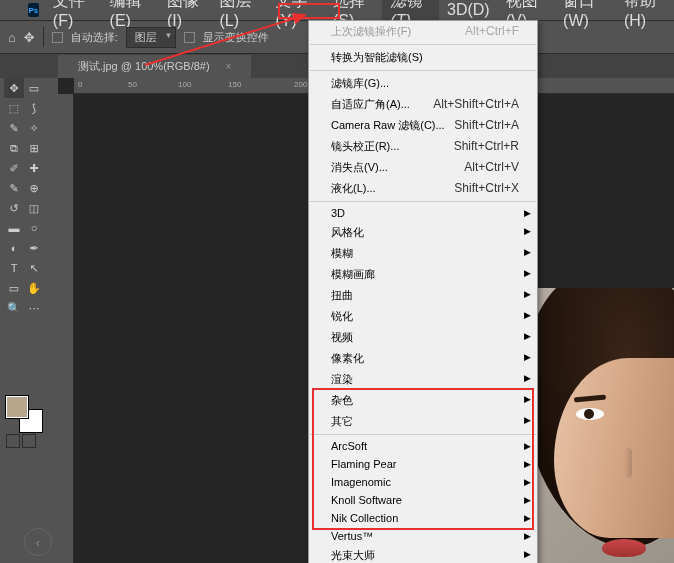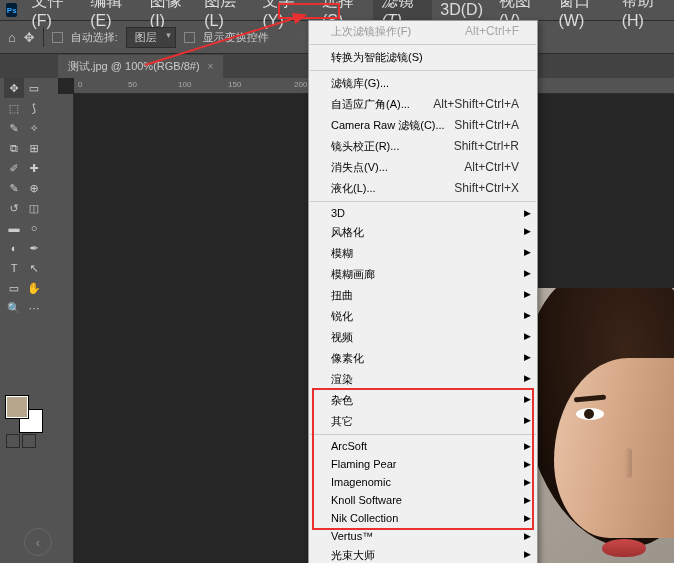--- a/index.html
+++ b/index.html
@@ -1,33 +1,33 @@
 <!DOCTYPE html>
 <html><head>
 <meta charset="utf-8">
 <style>
 * { margin: 0; padding: 0; box-sizing: border-box; font-family: "Microsoft YaHei", Arial, sans-serif; }
 body { background: #535353; width: 674px; height: 563px; overflow: hidden; position: relative; }
 
 .menubar { background: #535353; height: 20px; display: flex; align-items: center; padding-left: 6px; gap: 0; }
-.menubar .ps-icon { width: 14px; height: 14px; background: #001e36; color: #31a8ff; font-size: 8px; font-weight: bold; display: flex; align-items: center; justify-content: center; border-radius: 2px; margin-right: 6px; }
+.menubar .ps-icon { width: 14px; height: 14px; background: #001e36; color: #31a8ff; font-size: 8px; font-weight: bold; display: flex; align-items: center; justify-content: center; border-radius: 2px; margin-right: 6px; margin-left: 22px; }
 .menubar .mi { color: #ddd; font-size: 16px; padding: 2px 8px; cursor: default; }
 .menubar .mi.active { background: #444; font-style: italic; }
 
 .optbar { background: #535353; height: 34px; border-top: 1px solid #2c2c2c; border-bottom: 1px solid #2c2c2c; display: flex; align-items: center; padding-left: 8px; gap: 8px; }
 .optbar .ic { color: #ccc; font-size: 13px; }
 .optbar .chk { width: 11px; height: 11px; border: 1px solid #888; display: inline-block; vertical-align: middle; }
 .optbar .lbl { color: #ccc; font-size: 11px; }
 .optbar .dd { background: #3f3f3f; border: 1px solid #2c2c2c; color: #ccc; font-size: 11px; padding: 2px 18px 2px 8px; position: relative; }
 .optbar .dd::after { content: "▾"; position: absolute; right: 4px; top: 2px; font-size: 9px; color: #aaa; }
 .optbar .dots { color: #ccc; font-size: 14px; letter-spacing: 2px; margin-left: 4px; }
 .optbar .mode { color: #888; font-size: 11px; margin-left: 10px; }
 
 .tabbar { background: #424242; height: 24px; display: flex; align-items: center; padding-left: 58px; }
-.tabbar .tab { background: #535353; color: #ccc; font-size: 11px; padding: 4px 10px; display: flex; align-items: center; gap: 8px; }
+.tabbar .tab { background: #535353; color: #ccc; font-size: 11px; padding: 4px 20px; display: flex; align-items: center; gap: 16px; }
 .tabbar .tab .x { color: #999; font-size: 10px; }
 
 .workspace { position: absolute; left: 0; top: 78px; right: 0; bottom: 0; }
 
 .toolbox { position: absolute; left: 4px; top: 0; width: 40px; background: #535353; display: grid; grid-template-columns: 20px 20px; gap: 0; }
 .toolbox .t { width: 20px; height: 20px; display: flex; align-items: center; justify-content: center; color: #ccc; font-size: 11px; cursor: default; }
 .toolbox .t.sel { background: #3f3f3f; }
 .swatches { position: absolute; left: 6px; top: 318px; width: 36px; height: 36px; }
 .swatches .fg { position: absolute; width: 22px; height: 22px; background: #b8a68c; border: 1px solid #fff; outline: 1px solid #000; z-index: 2; }
 .swatches .bg { position: absolute; right: 0; bottom: 0; width: 22px; height: 22px; background: #fff; border: 1px solid #fff; outline: 1px solid #000; }

